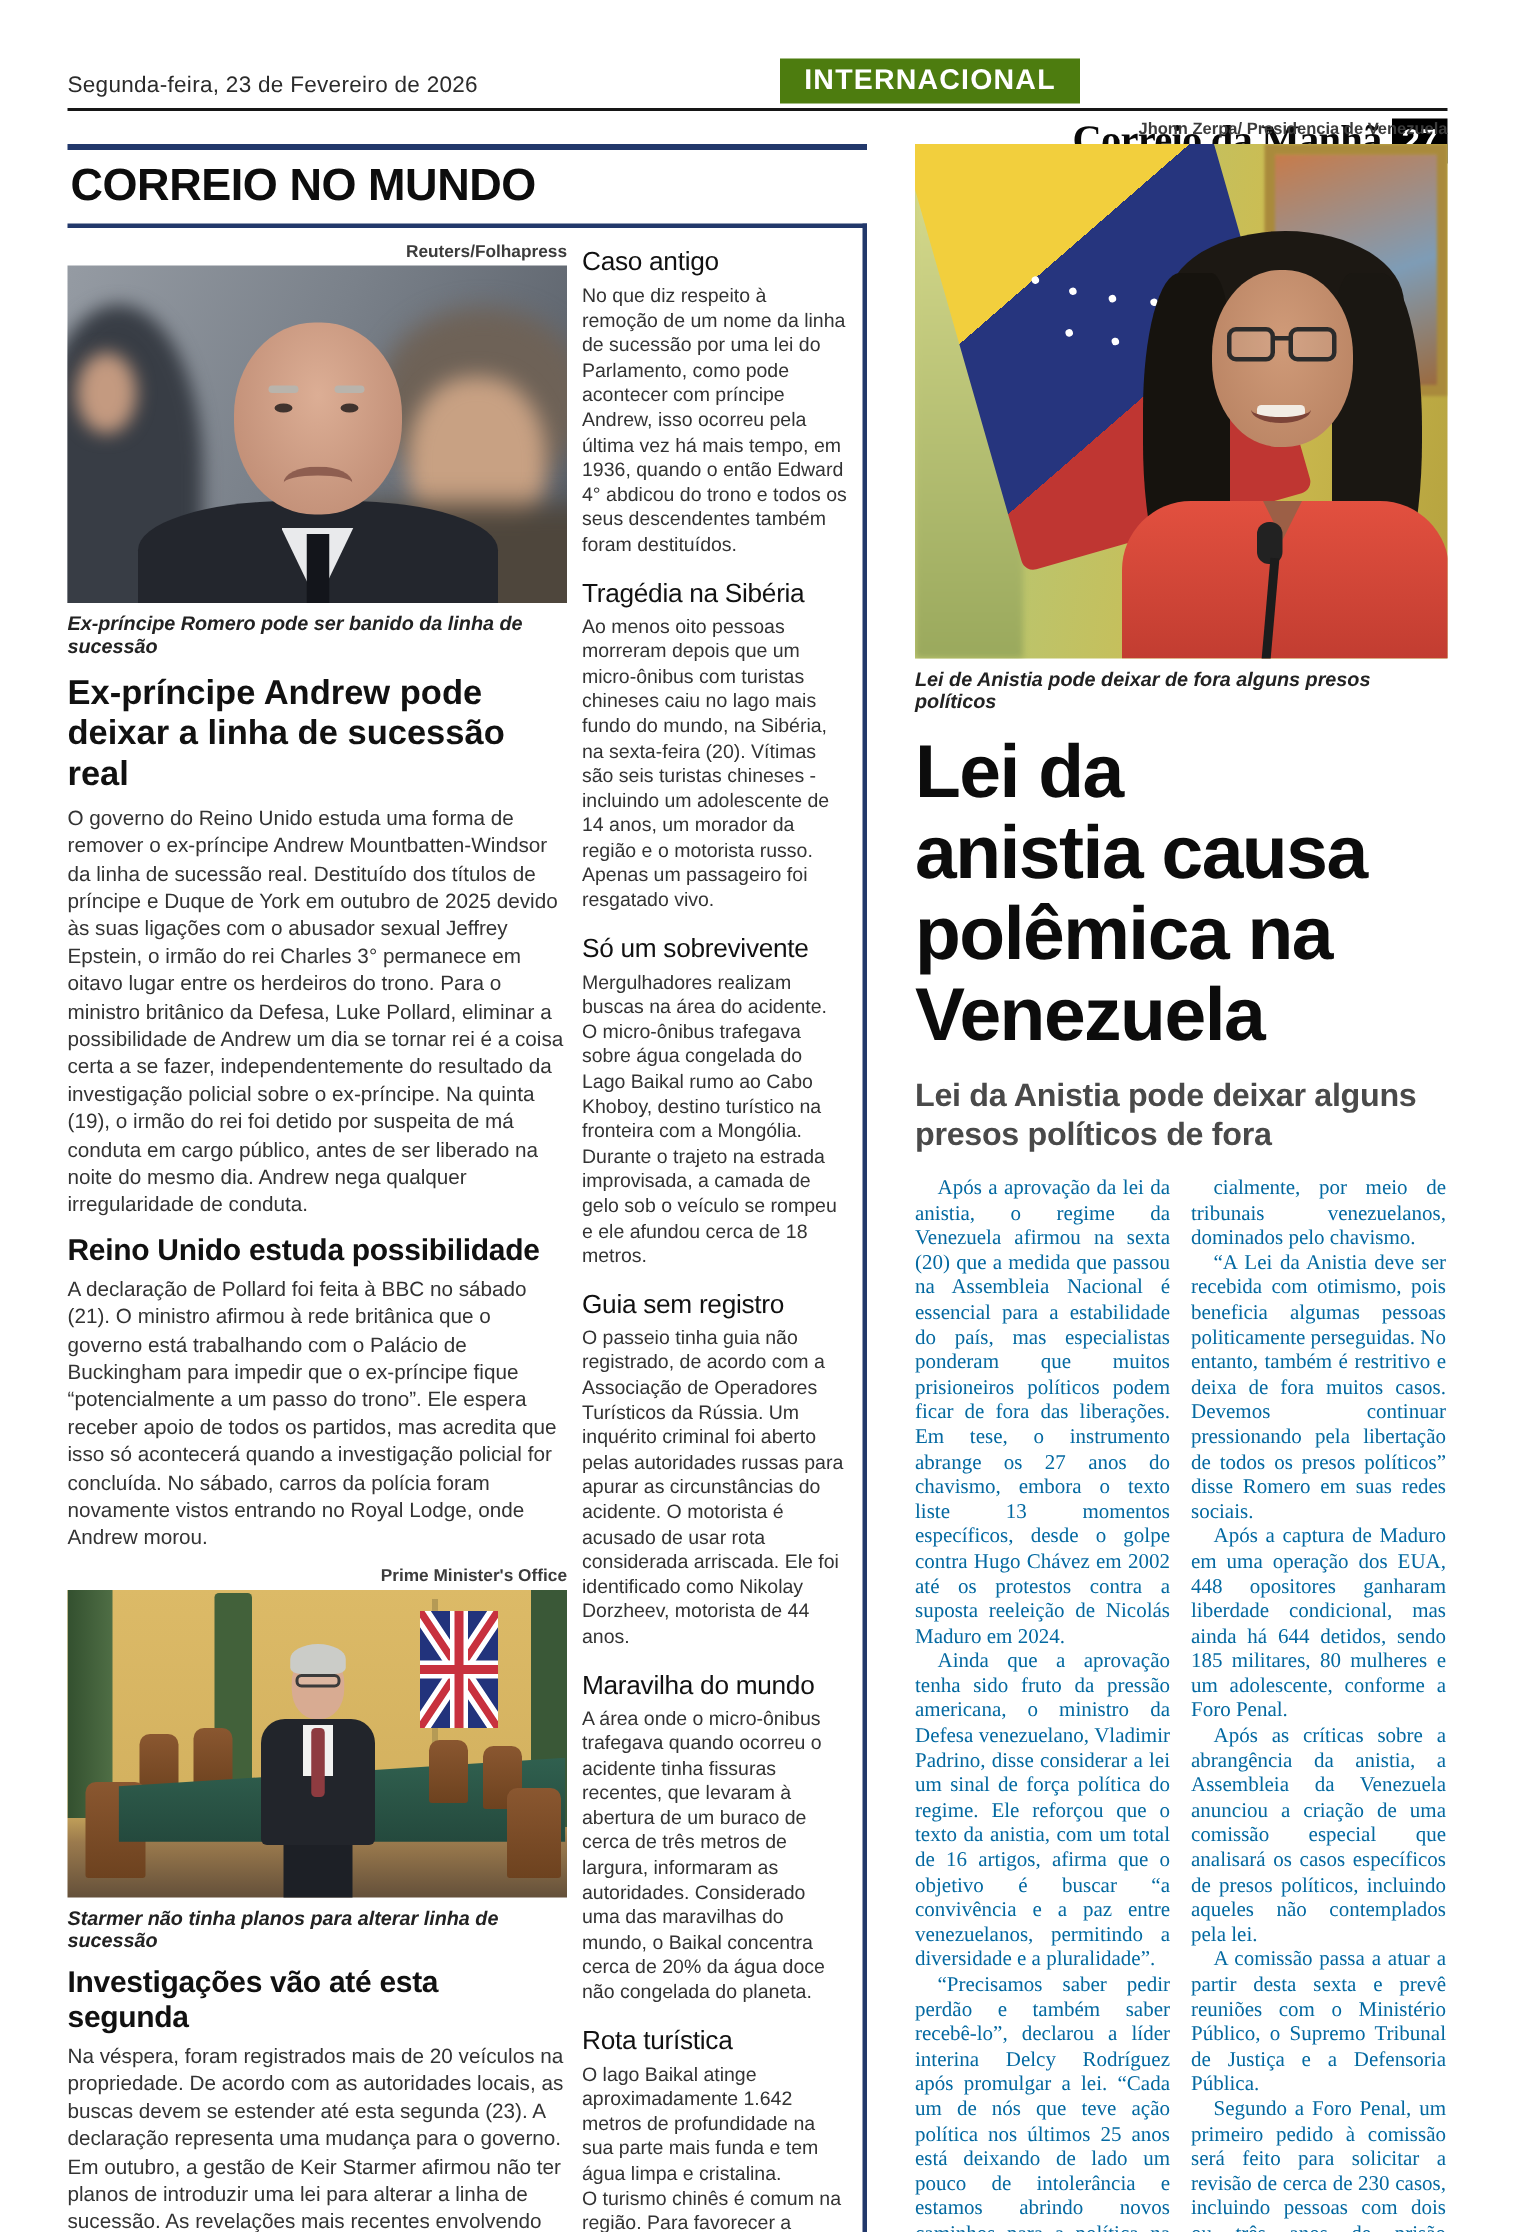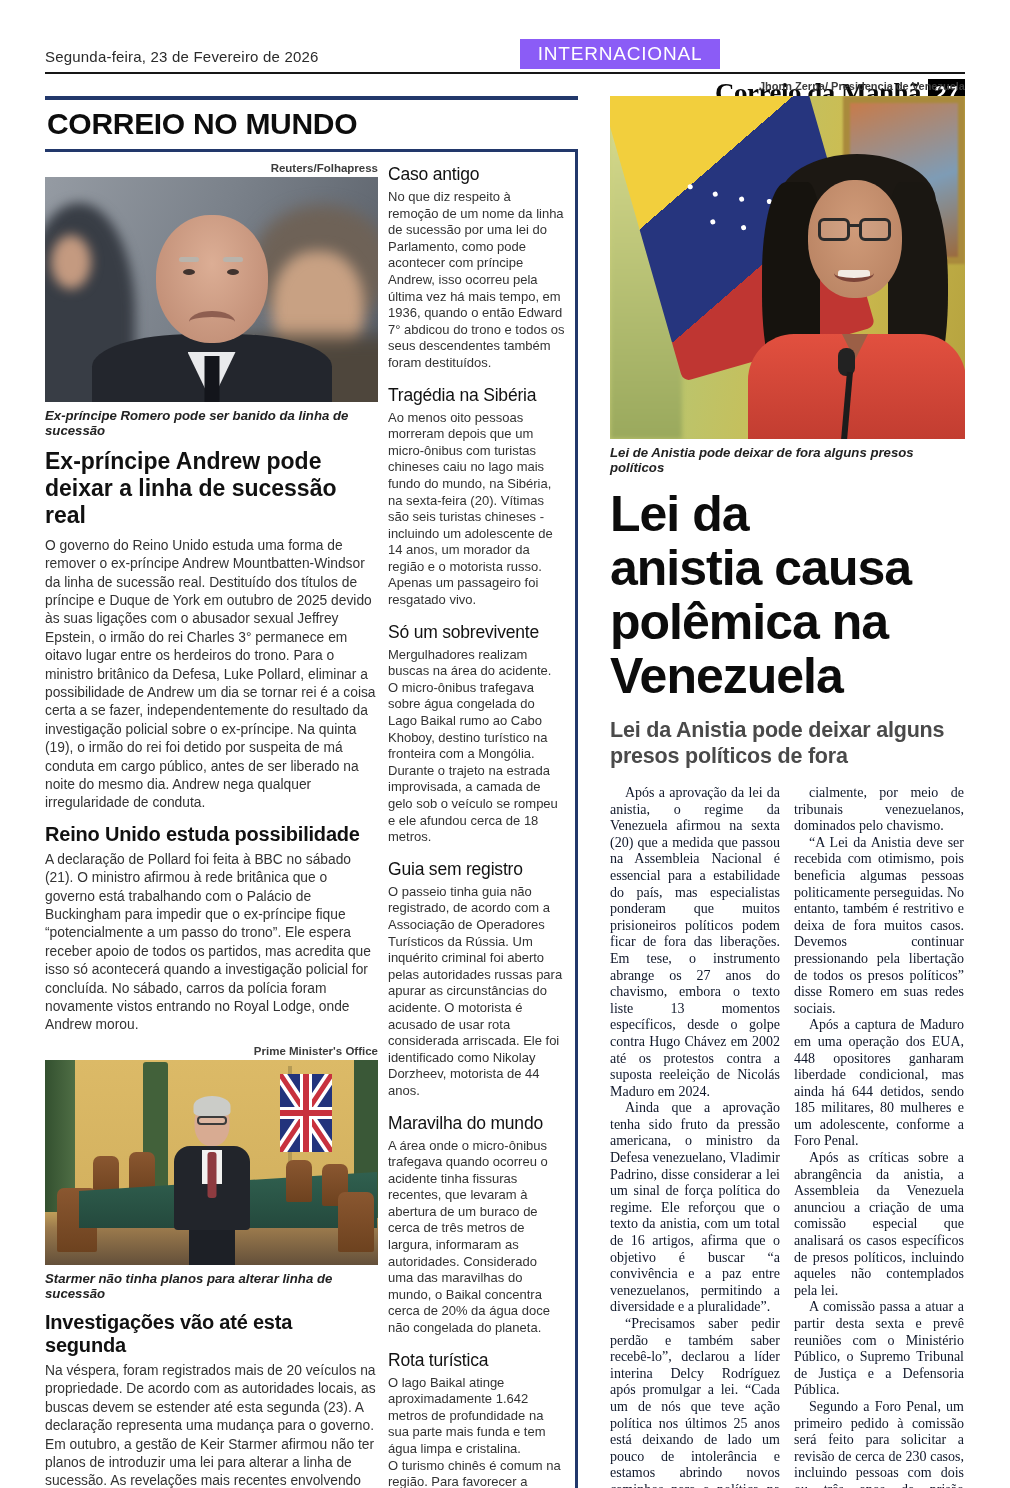--- a/index.html
+++ b/index.html
@@ -8,22 +8,22 @@
     width:1010px; height:1488px; position:relative;
     font-family:"Liberation Sans", sans-serif; color:#1c1c1c;
     overflow:hidden;
   }
   .page { position:absolute; inset:0; }
 
   
   .hdr { position:absolute; left:45px; right:45px; top:0; height:80px; }
   .hdr-rule { position:absolute; left:0; right:0; top:72px; height:2px; background:#161616; }
   .hdr-date { position:absolute; left:0; top:48px; font-size:15px; color:#2b2b2b; letter-spacing:.2px; }
-  .kicker { position:absolute; left:475px; top:39px; width:200px; height:30px; background:#8b5cf6;
-            color:#fff; font-weight:normal; font-size:19px; letter-spacing:.8px;
+  .kicker { position:absolute; left:475px; top:39px; width:200px; height:30px; background:#4d7c0f;
+            color:#fff; font-weight:bold; font-size:19px; letter-spacing:.8px;
             display:flex; align-items:center; justify-content:center; }
   .brandwrap { position:absolute; right:0; top:38px; display:flex; align-items:center; gap:7px;margin-top:40px; }
   .masthead { font-family:"Liberation Serif", serif; font-weight:bold; font-size:27px; letter-spacing:-.5px; color:#090909; }
   .pagenum { background:#000; color:#fff; font-weight:bold; font-size:22px; width:37px; height:30px;
              display:flex; align-items:center; justify-content:center; }
   .hdr-credit { position:absolute; right:0; top:80px; font-size:11px; font-weight:bold; color:#3c3c3c; }
 
   
   .main { position:absolute; left:45px; top:96px; width:920px; display:flex; gap:32px; }
   .world { width:533px; }
@@ -115,21 +115,21 @@
   .v-micH  { left:228px; top:252px; width:17px; height:28px; background:#222; border-radius:8px; }
   .v-micS  { left:234px; top:276px; width:6px; height:68px; background:#1c1c1c; transform:rotate(5deg); }
 
   
   .vz-caption { font-style:italic; font-weight:bold; font-size:13.2px; color:#222; margin:6px 0 12px; }
   .vz-headline { font-size:50px; line-height:54px; font-weight:bold; letter-spacing:-1px; color:#0c0c0c;
                  white-space:pre-line; margin-bottom:14px; }
   .vz-sub { font-size:21.5px; line-height:26px; color:#4a4a4a; white-space:pre-line; margin-bottom:16px; letter-spacing:-.2px; }
   .vz-cols { display:flex; gap:14px; font-family:"Liberation Serif", serif; }
   .vz-col { width:170px; flex:none; }
-  .vz-col p { font-size:14px; line-height:16.6px; text-align:justify; text-indent:15px; color:#0f172a;
+  .vz-col p { font-size:14px; line-height:16.6px; text-align:justify; text-indent:15px; color:#0369a1;
               hyphens:none; }
 </style>
 </head>
 <body>
 
 <div class="page">
 
   <header class="hdr">
     <div class="hdr-date">Segunda-feira, 23 de Fevereiro de 2026</div>
     <div class="kicker">INTERNACIONAL</div>
@@ -214,21 +214,21 @@
 
           <p class="caption">Starmer não tinha planos para alterar linha de sucessão</p>
 
           <h3 class="a-sub">Investigações vão até esta segunda</h3>
           <p class="a-body">Na véspera, foram registrados mais de 20 veículos na propriedade. De acordo com as autoridades locais, as buscas devem se estender até esta segunda (23). A declaração representa uma mudança para o governo. Em outubro, a gestão de Keir Starmer afirmou não ter planos de introduzir uma lei para alterar a linha de sucessão. As revelações mais recentes envolvendo Epstein e Andrew, no entanto, deram origem a um “desejo desesperado dentro do governo e do palácio de criar uma barreira entre esta crise e a monarquia em geral”, afirmou o historiador David Olusoga à BBC.</p>
 
         </article>
 
         <aside class="briefcol">
           <h4 class="b-head">Caso antigo</h4>
-          <p class="b-body">No que diz respeito à remoção de um nome da linha de sucessão por uma lei do Parlamento, como pode acontecer com príncipe Andrew, isso ocorreu pela última vez há mais tempo, em 1936, quando o então Edward 7° abdicou do trono e todos os seus descendentes também foram destituídos.</p>
+          <p class="b-body">No que diz respeito à remoção de um nome da linha de sucessão por uma lei do Parlamento, como pode acontecer com príncipe Andrew, isso ocorreu pela última vez há mais tempo, em 1936, quando o então Edward 4° abdicou do trono e todos os seus descendentes também foram destituídos.</p>
 
           <h4 class="b-head">Tragédia na Sibéria</h4>
           <p class="b-body">Ao menos oito pessoas morreram depois que um micro-ônibus com turistas chineses caiu no lago mais fundo do mundo, na Sibéria, na sexta-feira (20). Vítimas são seis turistas chineses -incluindo um adolescente de 14 anos, um morador da região e o motorista russo. Apenas um passageiro foi resgatado vivo.</p>
 
           <h4 class="b-head">Só um sobrevivente</h4>
           <p class="b-body">Mergulhadores realizam buscas na área do acidente. O micro-ônibus trafegava sobre água congelada do Lago Baikal rumo ao Cabo Khoboy, destino turístico na fronteira com a Mongólia. Durante o trajeto na estrada improvisada, a camada de gelo sob o veículo se rompeu e ele afundou cerca de 18 metros.</p>
 
           <h4 class="b-head">Guia sem registro</h4>
           <p class="b-body">O passeio tinha guia não registrado, de acordo com a Associação de Operadores Turísticos da Rússia. Um inquérito criminal foi aberto pelas autoridades russas para apurar as circunstâncias do acidente. O motorista é acusado de usar rota considerada arriscada. Ele foi identificado como Nikolay Dorzheev, motorista de 44 anos.</p>
 

